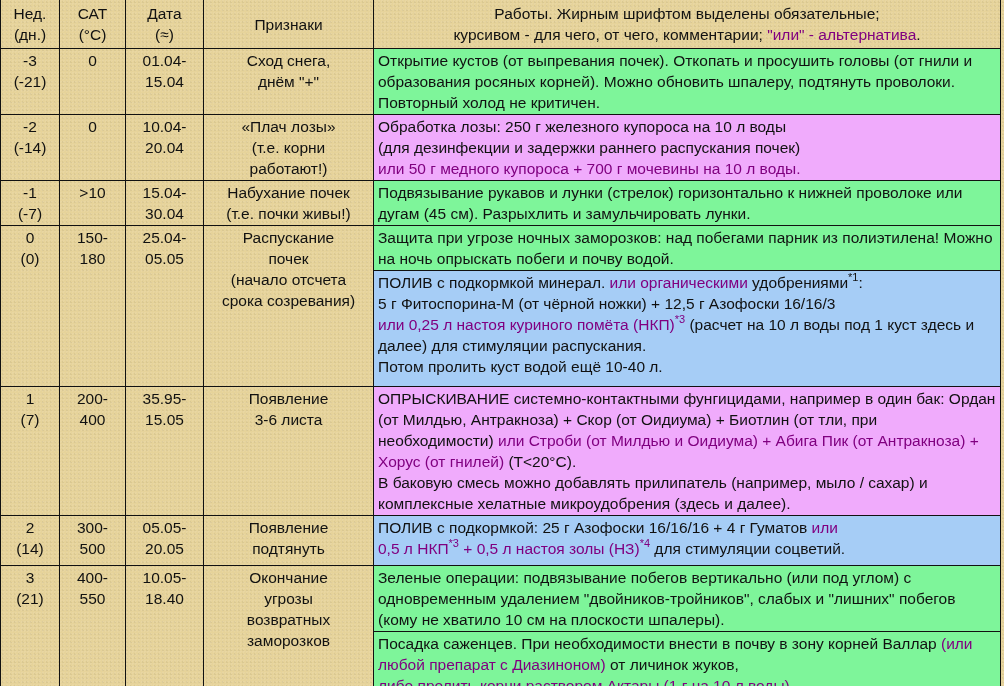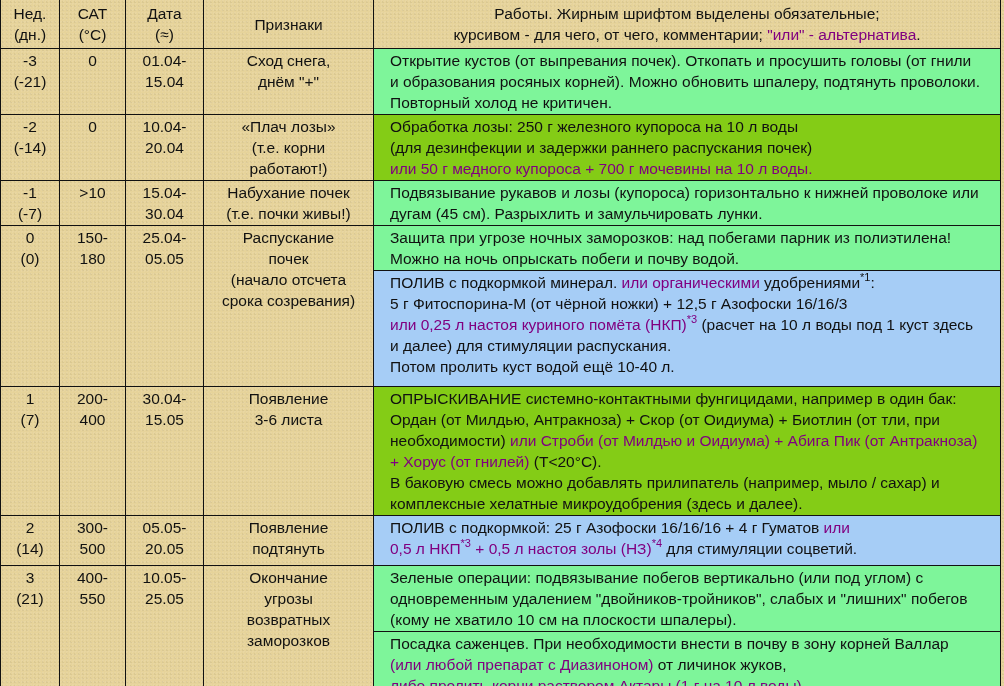--- a/index.html
+++ b/index.html
@@ -24,23 +24,23 @@
     vertical-align:top;
     padding:1px 3px;
     line-height:21px;
   }
   th { font-weight:normal; text-align:center; vertical-align:middle; }
   .c { text-align:center; }
   .b { font-weight:normal; }
   .i { }
   .alt { color:#800080; }
   .green { background:#7ef59a; }
-  .orange { background:#84cc16;margin-left:20px; }
+  .orange { background:#f0abfc;margin-left:20px; }
   .blue { background:#a6cdf6; }
-  .work { padding:1px 16px; }
+  .work { padding:1px 4px; }
   sup { font-size:11px; line-height:0; vertical-align:7px; }
   col.c1 { width:59px; } col.c2 { width:66px; } col.c3 { width:78px; } col.c4 { width:170px; }
 </style>
 </head>
 <body>
 
 <table>
   <colgroup>
       <col class="c1">
       <col class="c2">
@@ -81,21 +81,21 @@
       <span class="alt">или 50 г медного купороса + 700 г мочевины на 10 л воды.</span>
     </td>
   </tr>
 
   <tr style="height:42px">
     <td class="c"><span>-1</span><br><span>(-7)</span></td>
     <td class="c">&gt;10</td>
     <td class="c b"><span>15.04-</span><br><span>30.04</span></td>
     <td class="c"><span>Набухание почек</span><br><span>(т.е. почки живы!)</span></td>
     <td class="work green">
-      <span class="b">Подвязывание рукавов и лозы (купороса)</span><span> горизонтально к нижней проволоке или дугам (45 см). Разрыхлить и замульчировать лунки.</span>
+      <span class="b">Подвязывание рукавов и лунки (стрелок)</span><span> горизонтально к нижней проволоке или дугам (45 см). Разрыхлить и замульчировать лунки.</span>
     </td>
   </tr>
 
   <tr style="height:42px">
     <td class="c" rowspan="2"><span>0</span><br><span>(0)</span></td>
     <td class="c" rowspan="2"><span>150-</span><br><span>180</span></td>
     <td class="c b" rowspan="2"><span>25.04-</span><br><span>05.05</span></td>
     <td class="c" rowspan="2"><span class="b">Распускание</span><br><span class="b">почек</span><br><span>(начало отсчета</span><br><span>срока созревания)</span></td>
     <td class="work green">
       <span>Защита при угрозе ночных заморозков: над побегами парник из полиэтилена! Можно на ночь опрыскать побеги и почву водой.</span>
@@ -106,21 +106,21 @@
       <span>ПОЛИВ с подкормкой минерал. </span><span class="alt">или органическими</span><span> удобрениями</span><sup>*1</sup><span>:</span><br>
       <span>5 г Фитоспорина-М (</span><span class="i">от чёрной ножки</span><span>) + 12,5 г Азофоски 16/16/3</span><br>
       <span class="alt">или 0,25 л настоя куриного помёта (НКП)</span><sup class="alt">*3</sup><span class="i"> (расчет на 10 л воды под 1 куст здесь и далее) для стимуляции распускания.</span><br>
       <span>Потом пролить куст водой ещё 10-40 л.</span>
     </td>
   </tr>
 
   <tr style="height:129px">
     <td class="c"><span>1</span><br><span>(7)</span></td>
     <td class="c"><span>200-</span><br><span>400</span></td>
-    <td class="c b"><span>30.04-</span><br><span>15.05</span></td>
+    <td class="c b"><span>35.95-</span><br><span>15.05</span></td>
     <td class="c b"><span>Появление</span><br><span>3-6 листа</span></td>
     <td class="work orange">
       <span class="b">ОПРЫСКИВАНИЕ системно-контактными фунгицидами</span><span>, например в один бак: Ордан (</span><span class="i">от Милдью, Антракноза</span><span>) + Скор (</span><span class="i">от Оидиума</span><span>) + Биотлин (</span><span class="i">от тли, при необходимости</span><span>) </span><span class="alt">или Строби (</span><span class="alt i">от Милдью и Оидиума</span><span class="alt">) + Абига Пик (</span><span class="alt i">от Антракноза</span><span class="alt">) + Хорус (</span><span class="alt i">от гнилей</span><span class="alt">)</span><span> (T&lt;20°C).</span><br>
       <span class="i">В баковую смесь можно добавлять прилипатель (например, мыло / сахар) и комплексные хелатные микроудобрения (здесь и далее).</span>
     </td>
   </tr>
 
   <tr style="height:50px">
     <td class="c"><span>2</span><br><span>(14)</span></td>
     <td class="c"><span>300-</span><br><span>500</span></td>
@@ -128,21 +128,21 @@
     <td class="c"><span>Появление</span><br><span>подтянуть</span></td>
     <td class="work blue">
       <span>ПОЛИВ с подкормкой: 25 г Азофоски 16/16/16 + 4 г Гуматов </span><span class="alt">или</span><br>
       <span class="alt">0,5 л НКП</span><sup class="alt">*3</sup><span class="alt"> + 0,5 л настоя золы (НЗ)</span><sup class="alt">*4</sup><span class="i"> для стимуляции соцветий.</span>
     </td>
   </tr>
 
   <tr style="height:63px">
     <td class="c" rowspan="2"><span>3</span><br><span>(21)</span></td>
     <td class="c" rowspan="2"><span>400-</span><br><span>550</span></td>
-    <td class="c b" rowspan="2"><span>10.05-</span><br><span>25.05</span></td>
+    <td class="c b" rowspan="2"><span>10.05-</span><br><span>18.40</span></td>
     <td class="c" rowspan="2"><span>Окончание</span><br><span>угрозы</span><br><span>возвратных</span><br><span>заморозков</span></td>
     <td class="work green">
       <span class="b">Зеленые операции</span><span>: подвязывание побегов вертикально (или под углом) с одновременным удалением "двойников-тройников", слабых и "лишних" побегов (</span><span class="i">кому не хватило 10 см на плоскости шпалеры</span><span>).</span>
     </td>
   </tr>
   <tr style="height:66px">
     <td class="work green">
       <span class="b">Посадка саженцев.</span><span> При необходимости внести в почву в зону корней Валлар </span><span class="alt">(или любой препарат с Диазиноном)</span><span class="i"> от личинок жуков</span><span>,</span><br>
       <span class="alt">либо пролить корни раствором Актары (1 г на 10 л воды).</span>
     </td>

